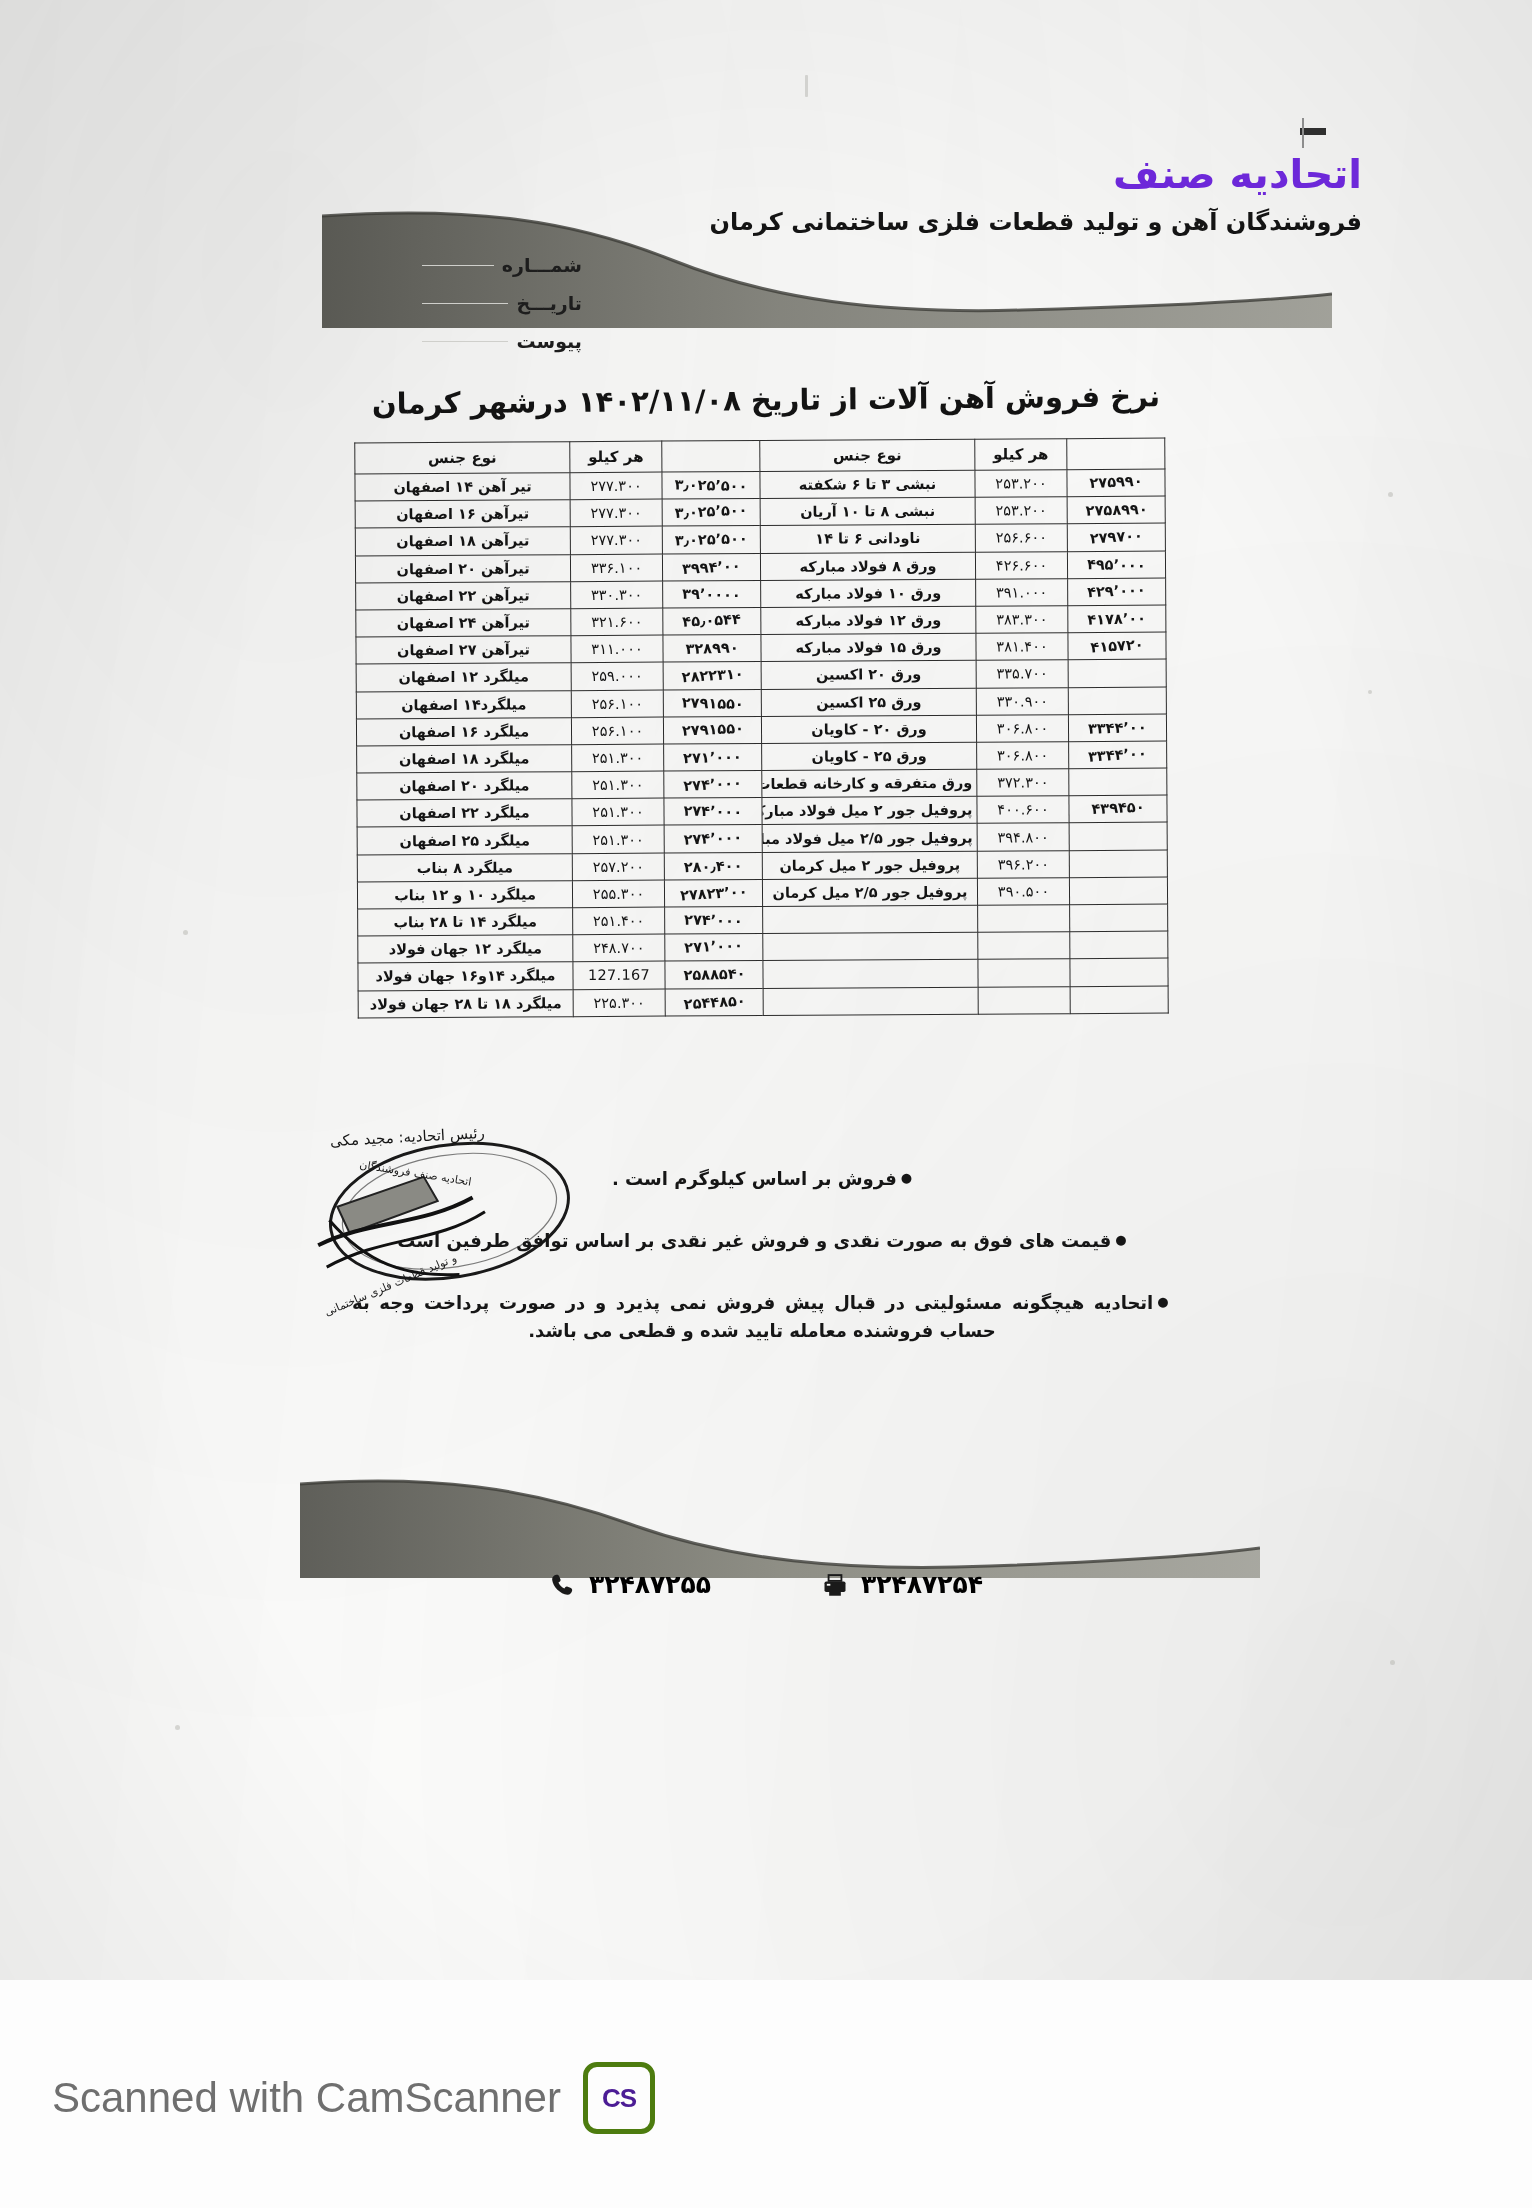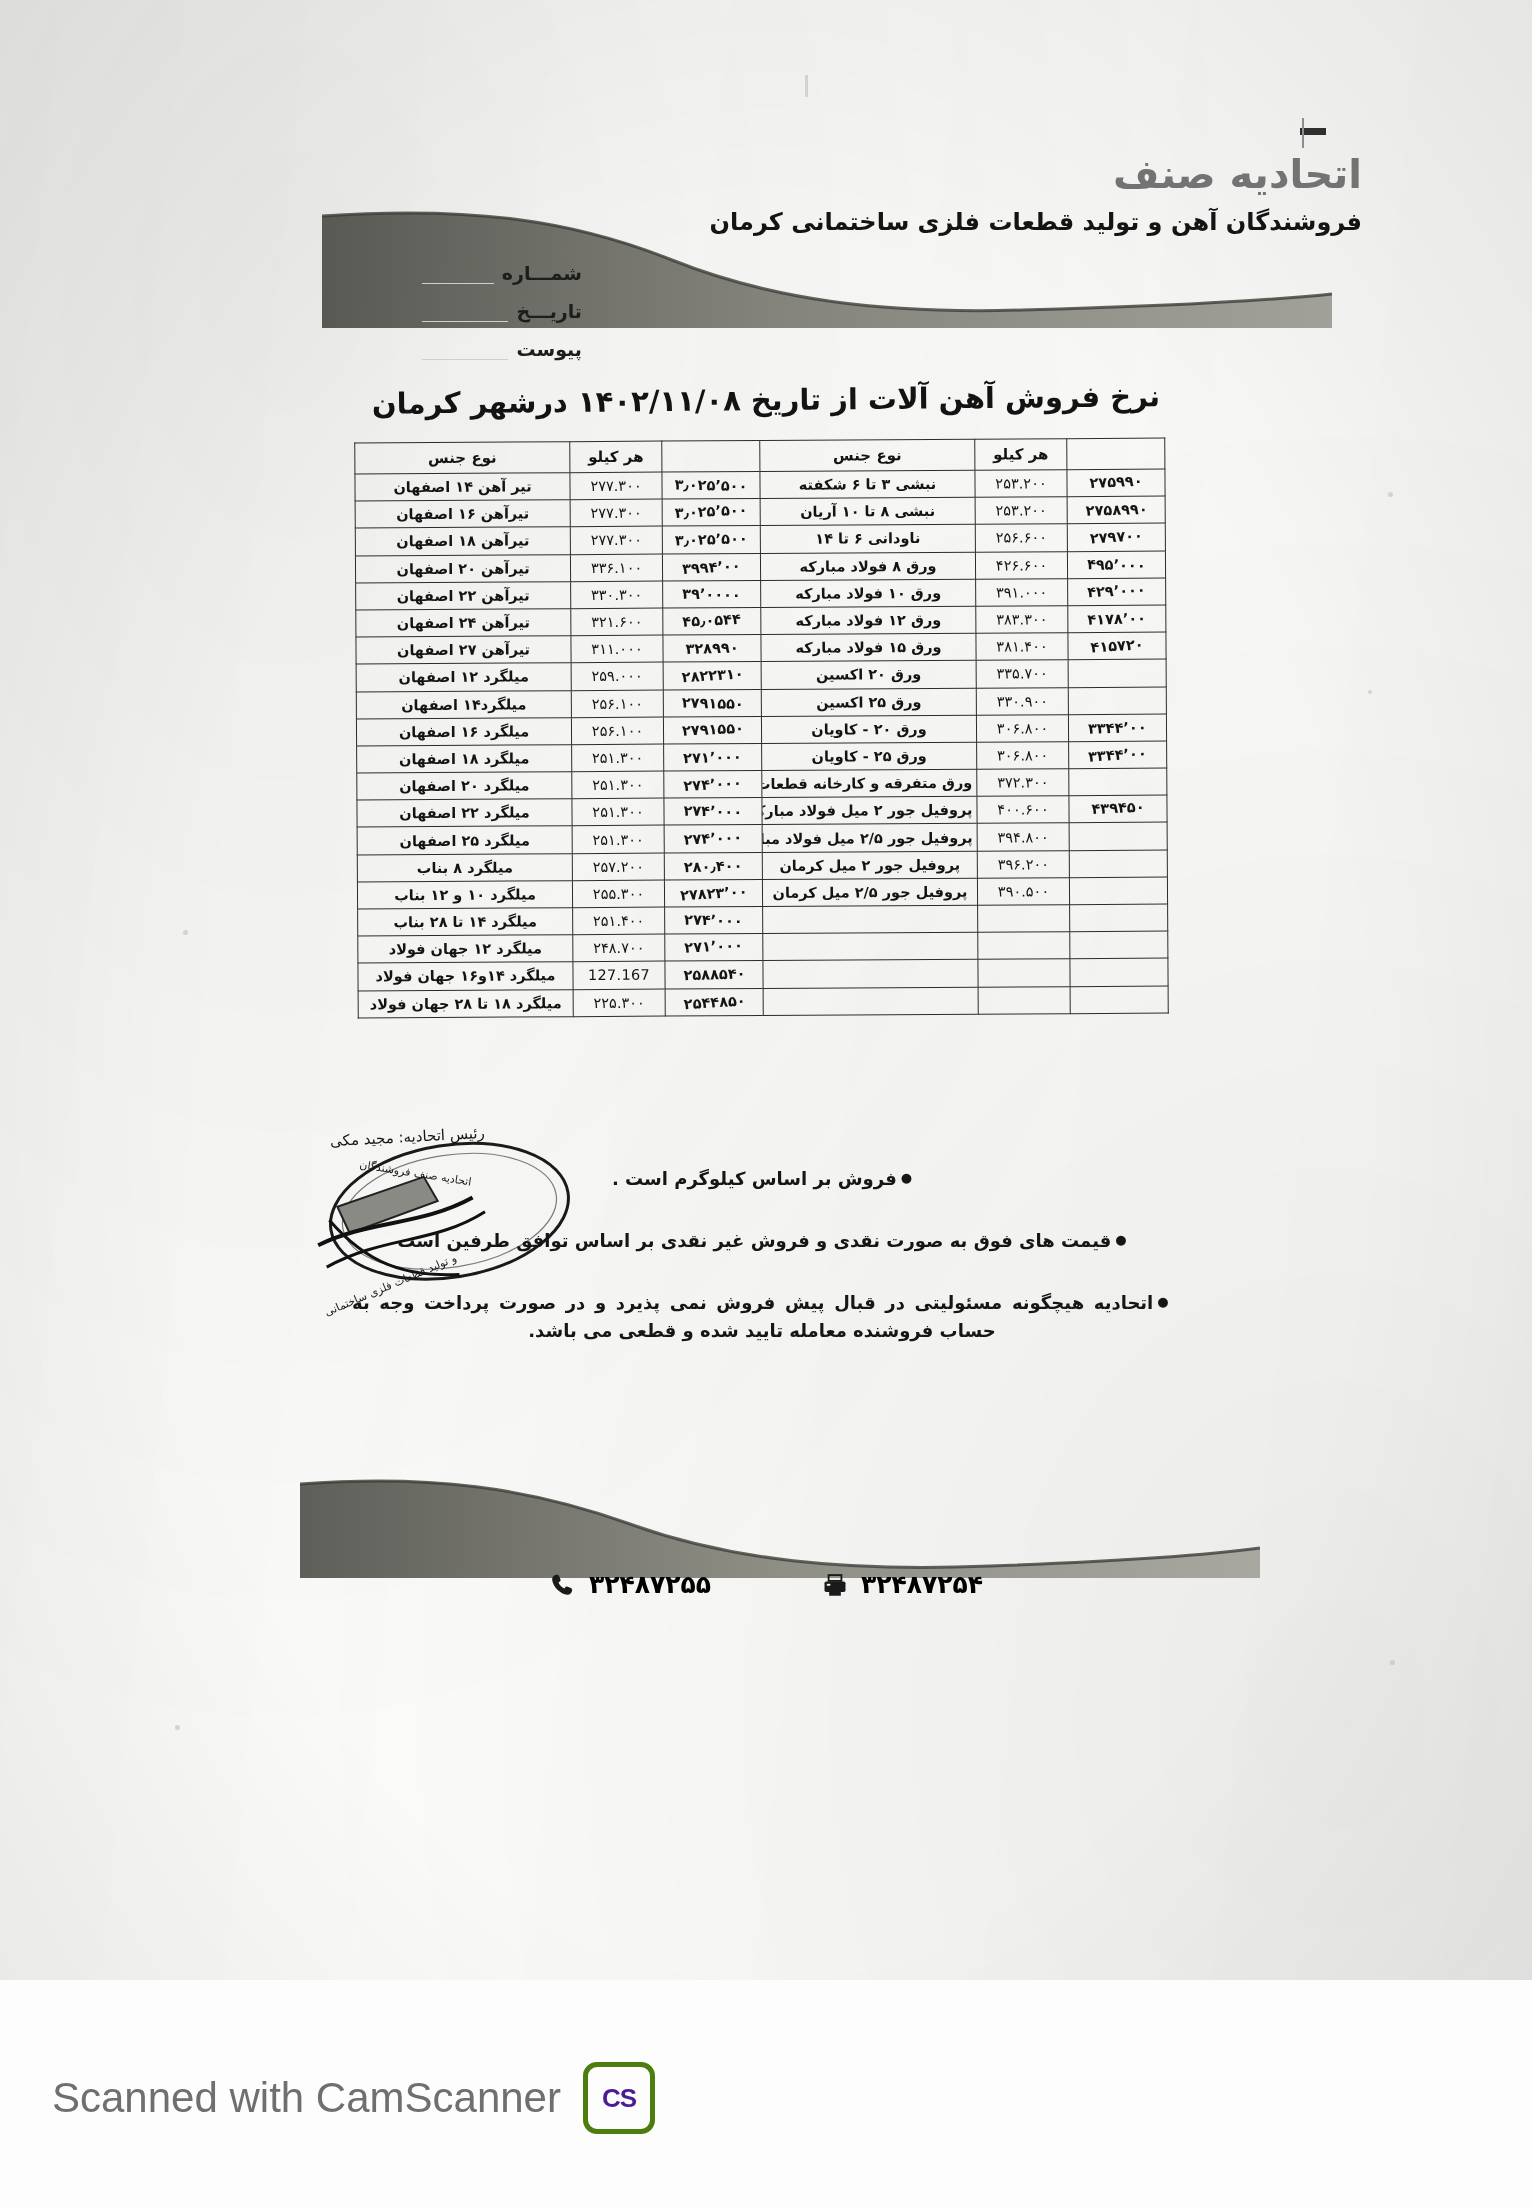--- a/index.html
+++ b/index.html
@@ -17,32 +17,32 @@
       radial-gradient(ellipse at 88% 78%, rgba(0,0,0,0.05), rgba(0,0,0,0) 55%),
       radial-gradient(ellipse at 50% 50%, rgba(255,255,255,0) 55%, rgba(0,0,0,0.07) 100%),
       linear-gradient(96deg, rgba(0,0,0,0.018) 0%, rgba(0,0,0,0) 35%, rgba(0,0,0,0.02) 100%);
     mix-blend-mode:multiply;
   }
   .speck{position:absolute;background:#b9b9b4;border-radius:50%;opacity:.55;}
 
   
   .letterhead{position:absolute;top:150px;right:170px;width:950px;height:190px;}
   .org-title{
-    position:absolute;right:0;top:4px;font-size:40px;font-weight:bold;color:#737373;
+    position:absolute;right:0;top:4px;font-size:40px;font-weight:bold;color:#6d28d9;
     letter-spacing:1px;line-height:1;
   }
   .org-sub{
     position:absolute;right:0;top:60px;font-size:24px;font-weight:bold;color:#141414;
     line-height:1;white-space:nowrap;
   }
   .wave{
     position:absolute;left:-90px;top:48px;width:1010px;height:130px;
   }
   .form-fields{position:absolute;right:780px;top:96px;width:160px;}
-  .form-row{display:flex;align-items:flex-end;height:38px;gap:8px;}
+  .form-row{display:flex;align-items:center;height:38px;gap:8px;}
   .form-label{font-size:19px;font-weight:bold;color:#1d1d1d;letter-spacing:3px;white-space:nowrap;}
   .form-rule{flex:1;height:1px;background:#cfcfcb;}
 
   
   .doc-title{
     position:absolute;top:383px;right:0;left:0;text-align:center;
     font-size:29px;font-weight:bold;color:#131313;
     transform:rotate(-0.55deg);
   }
 

